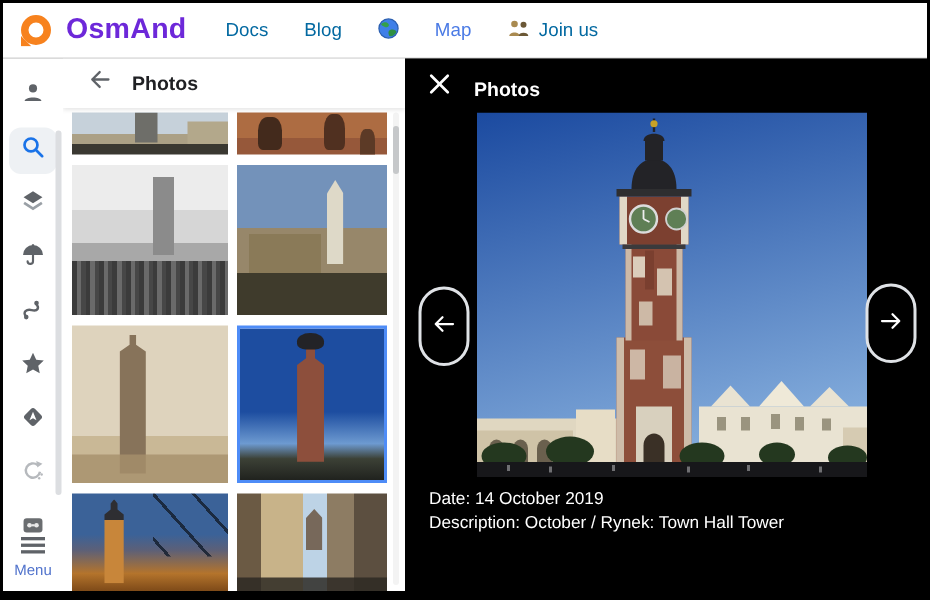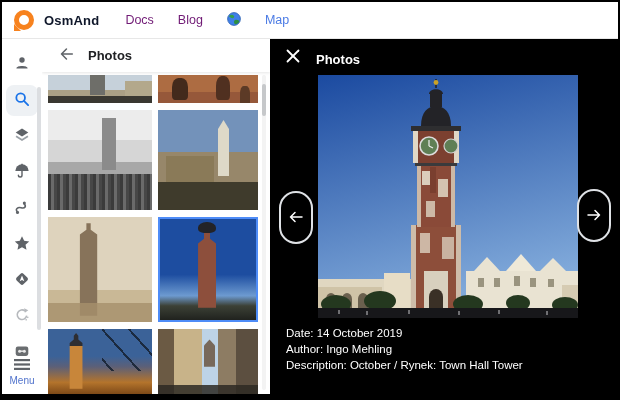--- a/index.html
+++ b/index.html
@@ -6,23 +6,23 @@
   body { font-family:"Liberation Sans", sans-serif; background:#888; }
   #frame { position:relative; width:620px; height:400px; background:#000; overflow:hidden; }
 
   
   .topbar { position:absolute; left:2px; top:2px; width:616px; height:37px; background:#fff;
             border-bottom:1px solid #e7e7e7; display:flex; align-items:center; }
   .logo { width:22px; height:22px; margin-left:11px; position:relative; flex:0 0 auto; cursor:pointer; }
   .logo .ring { position:absolute; left:1px; top:1px; width:20px; height:20px; border:5px solid #f7821e; border-radius:50%; }
   .logo .tail { position:absolute; left:1px; bottom:0px; width:7px; height:7px; background:#f7821e;
                 clip-path:polygon(0 100%, 0 0, 100% 100%); }
-  .brand { margin-left:9px; font-size:13px; font-weight:bold; color:#0f172a; letter-spacing:.2px; }
+  .brand { margin-left:9px; font-size:19px; font-weight:bold; color:#6d28d9; letter-spacing:.2px; }
   .nav { display:flex; align-items:center; margin-left:26px; gap:24px; }
-  .nav-item { display:flex; align-items:center; gap:5px; font-size:12.5px; color:#701a75; cursor:pointer; }
+  .nav-item { display:flex; align-items:center; gap:5px; font-size:12.5px; color:#0369a1; cursor:pointer; }
   .nav-item.active { color:#4b7be5;gap:24px; }
 
   
   .rail { position:absolute; left:2px; top:39px; width:40px; height:355px; background:#fff; }
   .rail-items { display:flex; flex-direction:column; align-items:center; padding-top:10px; gap:5px; }
   .rail-btn { width:32px; height:31px; display:flex; align-items:center; justify-content:center;
               border-radius:8px; cursor:pointer; }
   .rail-btn.active { background:#eef1f4; }
   .rail-scroll { position:absolute; left:35px; top:48px; width:4px; height:243px; background:#dcdee1; border-radius:2px; }
   .rail-menu { position:absolute; left:0; bottom:8px; width:40px; text-align:center; cursor:pointer; }
@@ -114,20 +114,31 @@
       <span class="nav-item active">
         <span>
           <svg width="14" height="14" viewBox="0 0 14 14">
             <circle cx="7" cy="7" r="6.4" fill="#3f7fe8"></circle>
             <path d="M2,4 C4,2.4 6,2.6 7,4 C8,5.4 6,6.6 4.6,6 C3.2,5.4 2.4,5 2,4 Z" fill="#34a04a"></path>
             <path d="M8,8 C10,7.2 12,8 12.4,9.4 C11.4,11.6 9,12.6 7.6,12 C6.8,10.6 6.6,8.6 8,8 Z" fill="#2d8f42"></path>
             <circle cx="7" cy="7" r="6.4" fill="none" stroke="#2b5fb0" stroke-width="0.8"></circle>
           </svg>
         </span>
         <span>Map</span>
+      </span>
+      <span class="nav-item">
+        <span>
+          <svg width="16" height="14" viewBox="0 0 16 14">
+            <circle cx="5" cy="4" r="2.2" fill="#a98a50"></circle>
+            <path d="M1.5,12 C1.5,8.8 8.5,8.8 8.5,12 Z" fill="#a98a50"></path>
+            <circle cx="11" cy="4.5" r="2" fill="#6b5836"></circle>
+            <path d="M7.8,12 C7.8,9.2 14.2,9.2 14.2,12 Z" fill="#6b5836"></path>
+          </svg>
+        </span>
+        <span>Join us</span>
       </span>
     </div>
   </div>
 
   <div class="rail">
     <div class="rail-items">
       <div class="rail-btn">
         <span>
           <svg width="18" height="18" viewBox="0 0 20 20">
             <circle cx="10" cy="6.6" r="3" fill="#5f6368"></circle>
@@ -343,18 +354,17 @@
     <div class="nav-btn next">
       <span>
         <svg width="16" height="12" viewBox="0 0 16 12">
           <path d="M9,1.5 L13.5,6 L9,10.5 M13.5,6 H2" fill="none" stroke="#fff" stroke-width="1.5" stroke-linecap="round" stroke-linejoin="round"></path>
         </svg>
       </span>
     </div>
 
     <div class="meta">
       <div>Date: 14 October 2019</div>
-      <div>Author: Ingo Mehling</div>
       <div>Description: October / Rynek: Town Hall Tower</div>
     </div>
   </div>
 
 </div>
 
 </body></html>

